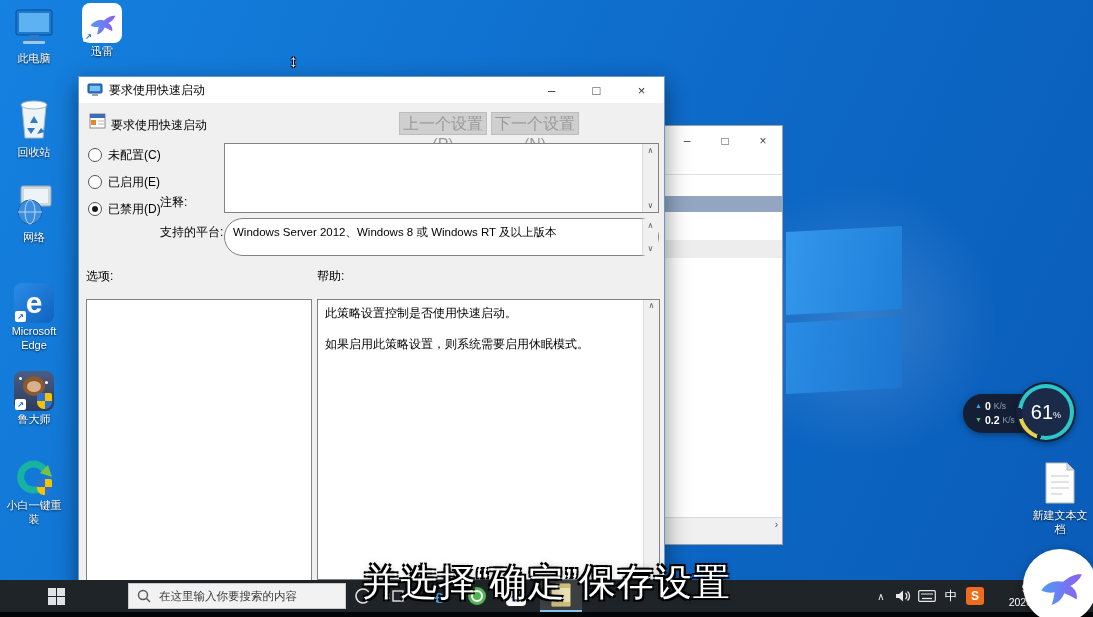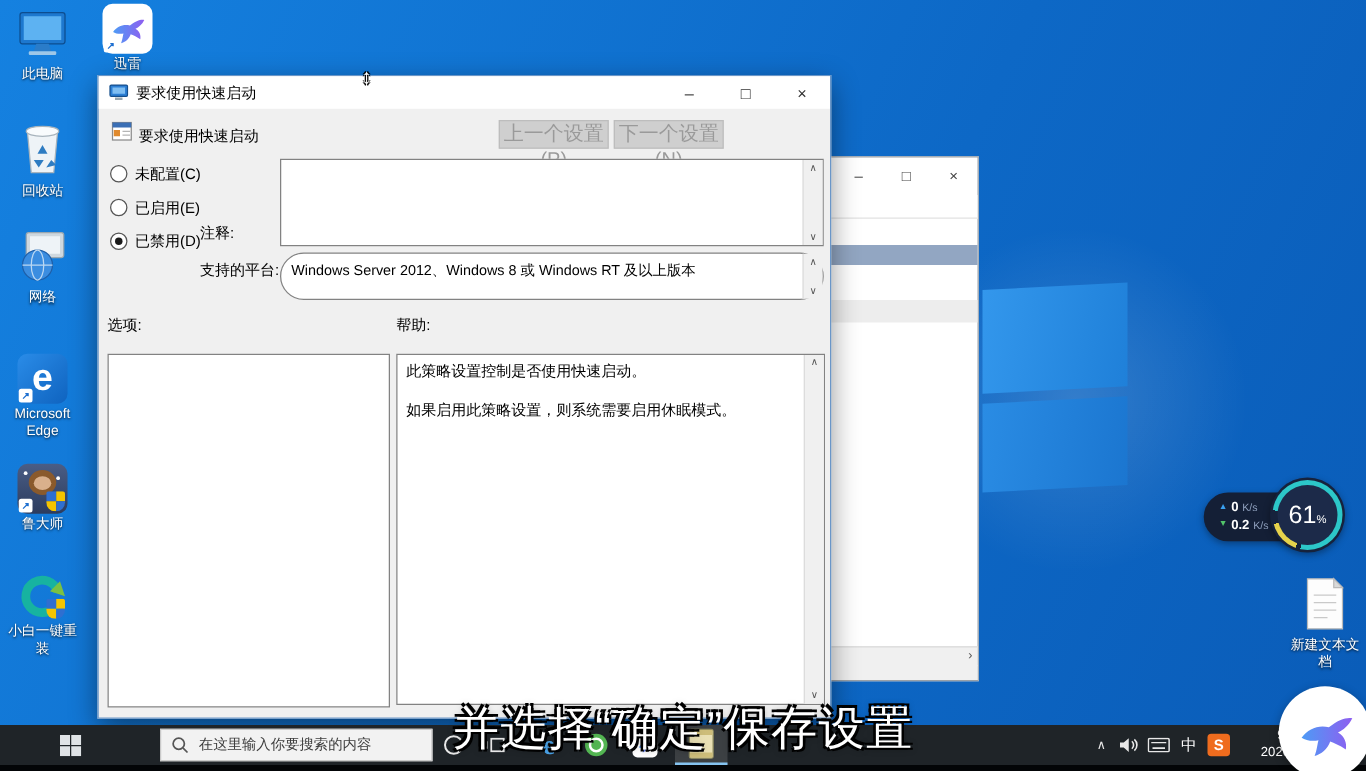--- a/index.html
+++ b/index.html
@@ -30,21 +30,21 @@
   .lds-monkey{position:absolute;left:9px;top:5px;width:22px;height:20px;border-radius:50%;background:#8a5a2c;}
   .lds-face{position:absolute;left:13px;top:10px;width:14px;height:11px;border-radius:50%;background:#d9b08c;}
   .shield{position:absolute;right:2px;bottom:2px;width:15px;height:16px;border-radius:2px 2px 7px 7px;overflow:hidden;}
   .shield i{position:absolute;width:50%;height:50%;}
   .sh-tl{left:0;top:0;background:#2f6fd0;} .sh-tr{right:0;top:0;background:#f5c400;}
   .sh-bl{left:0;bottom:0;background:#f5c400;} .sh-br{right:0;bottom:0;background:#2f6fd0;}
   .spark{position:absolute;width:3px;height:3px;border-radius:50%;background:#fff;}
   .thunder-tile{background:#fff;display:flex;align-items:center;justify-content:center;}
 
   
-  .dlg{position:absolute;left:78px;top:60px;width:587px;height:515px;background:#f0f0f0;
+  .dlg{position:absolute;left:78px;top:76px;width:587px;height:515px;background:#f0f0f0;
     border:1px solid #6a96c8;box-shadow:0 8px 22px rgba(0,0,0,.45);z-index:20;font-size:12px;color:#000;box-sizing:border-box;}
   .dlg-titlebar{position:absolute;left:0;top:0;right:0;height:26px;background:#fff;display:flex;align-items:center;padding-left:8px;box-sizing:border-box;}
   .dlg-title{margin-left:6px;}
   .win-ctrls{position:absolute;right:0;top:0;height:26px;display:flex;}
   .wc{width:45px;height:26px;display:flex;align-items:center;justify-content:center;font-size:13px;color:#333;}
   .policy-icon{position:absolute;left:10px;top:36px;}
   .policy-name{position:absolute;left:32px;top:40px;}
   .hbtn{position:absolute;width:88px;height:23px;background:#cfcfcf;border:1px solid #bdbdbd;color:#9a9a9a;
     font-size:16px;text-align:center;line-height:21px;box-sizing:border-box;}
   #btn-prev{left:320px;top:35px;} #btn-next{left:412px;top:35px;}

